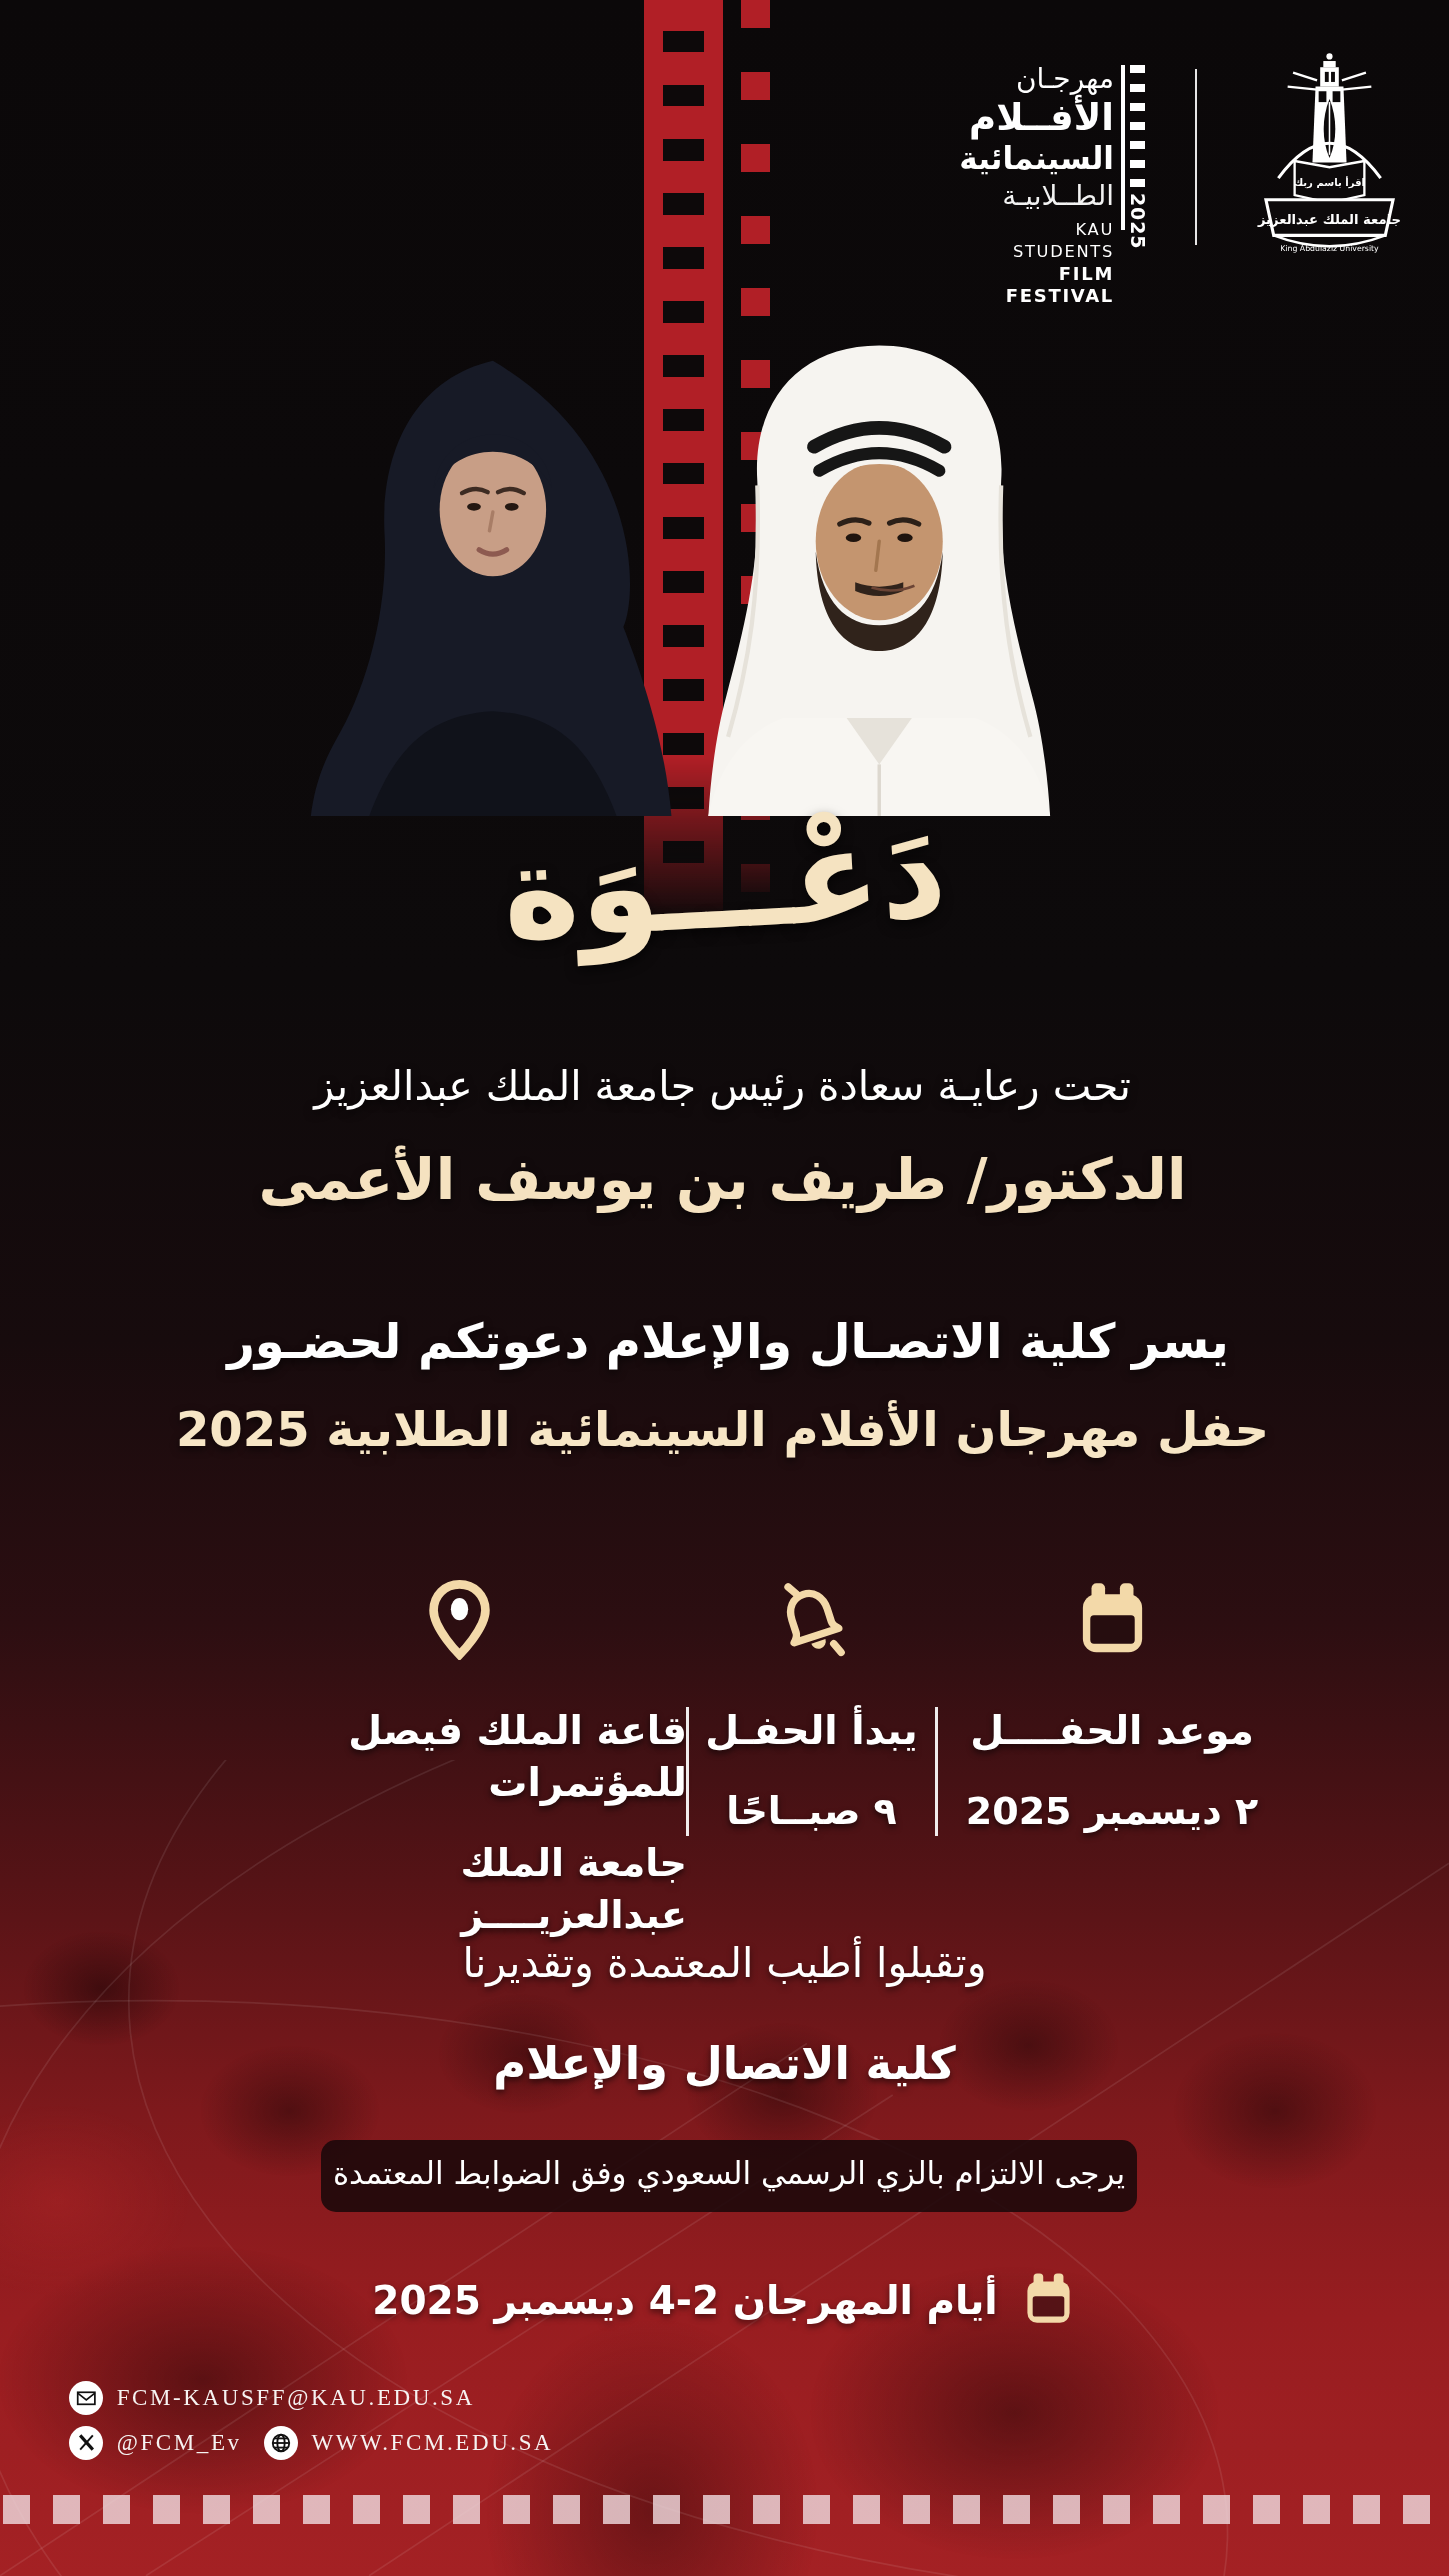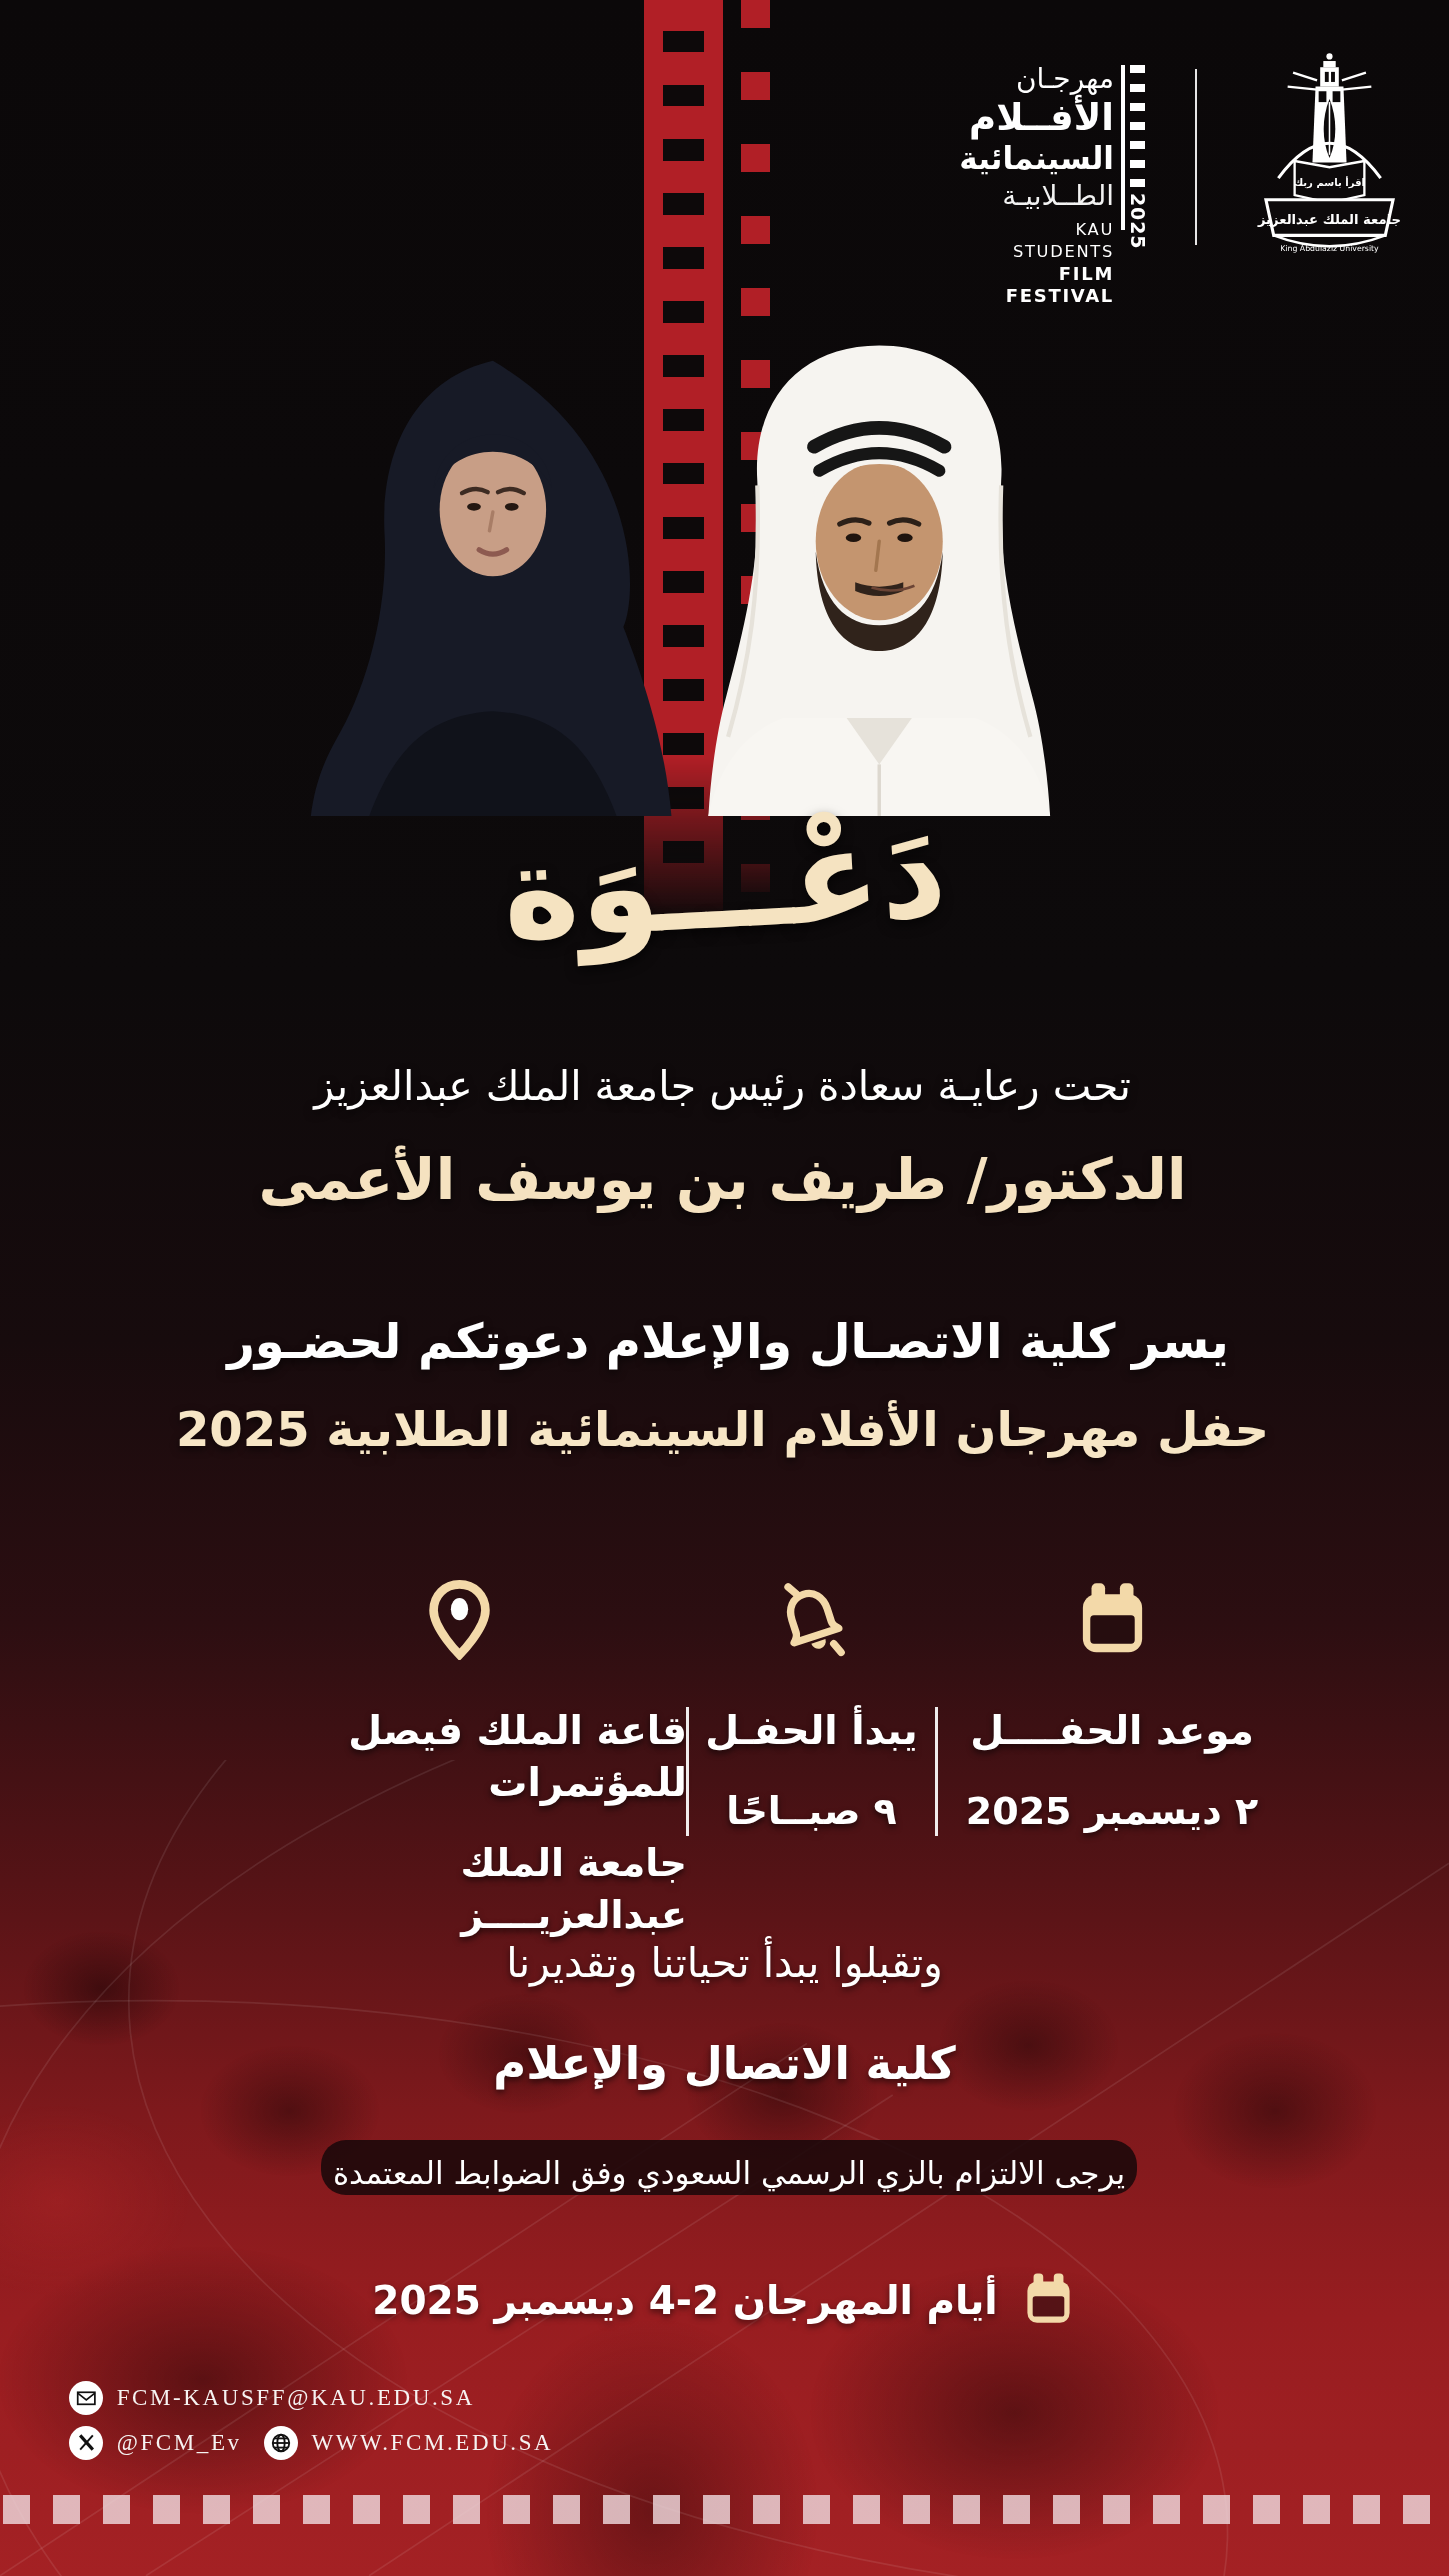--- a/index.html
+++ b/index.html
@@ -65,22 +65,22 @@
   .dcol-date{width:352px;}.dcol-time{width:249px;}.dcol-venue{width:455px;text-align:right;}
   .dicon{height:82px;margin-bottom:45px;}
   .dlabel{font-size:39px;font-weight:700;line-height:52px;direction:rtl;text-shadow:0 2.6px 6.9px rgba(0,0,0,.6);}
   .dvalue{font-size:38px;font-weight:700;line-height:52px;margin-top:27.5px;direction:rtl;text-shadow:0 2.6px 6.9px rgba(0,0,0,.6);}
   .vdiv{top:1707px;width:2.6px;height:129px;background:rgba(255,255,255,.92);}
   .vdiv-a{left:686px;} .vdiv-b{left:935px;}
   
   .close-1{left:0;right:0;top:1939px;text-align:center;color:#fff;font-size:41px;font-weight:400;direction:rtl;text-shadow:0 2.6px 6.9px rgba(0,0,0,.55);}
   .close-2{left:0;right:0;top:2037px;text-align:center;color:#fff;font-size:45px;font-weight:700;direction:rtl;text-shadow:0 2.6px 6.9px rgba(0,0,0,.55);}
   
-  .badge{left:321px;top:2140px;width:816px;height:55px;background:rgba(26,8,10,.88);
-    border-radius:25px;color:#fff;font-size:31px;line-height:67px;text-align:center;direction:rtl;}
+  .badge{left:321px;top:2140px;width:816px;height:72px;background:rgba(26,8,10,.88);
+    border-radius:15px;color:#fff;font-size:31px;line-height:67px;text-align:center;direction:rtl;}
   
   .days{left:0;right:0;top:2270px;display:flex;direction:rtl;justify-content:center;align-items:center;gap:22px;}
   .days-text{color:#fff;font-size:39px;font-weight:700;direction:rtl;text-shadow:0 2.6px 6.9px rgba(0,0,0,.5);}
   
   .contact{left:69px;top:2379px;font-family:"Liberation Serif",serif;color:#f6f3f2;}
   .c-row{display:flex;align-items:center;height:38px;margin-bottom:6.9px;}
   .c-circle{width:34px;height:34px;border-radius:50%;background:#fff;display:flex;align-items:center;justify-content:center;margin-right:13.7px;flex:0 0 auto;}
   .c-text{font-size:23px;letter-spacing:2.6px;white-space:nowrap;}
   .c-gap{width:22px;}
   
@@ -230,21 +230,21 @@
           <ellipse cx="32" cy="25" rx="7" ry="9" fill="#fff"></ellipse>
         </svg>
       </div>
       <div class="dlabel">قاعة الملك فيصل للمؤتمرات</div>
       <div class="dvalue">جامعة الملك عبدالعزيــــز</div>
     </div>
   </div>
   <div class="layer vdiv vdiv-a"></div>
   <div class="layer vdiv vdiv-b"></div>
 
-  <div class="layer close-1">وتقبلوا يبدأ تحياتنا وتقديرنا</div>
+  <div class="layer close-1">وتقبلوا أطيب المعتمدة وتقديرنا</div>
   <div class="layer close-2">كلية الاتصال والإعلام</div>
 
   <div class="layer badge">يرجى الالتزام بالزي الرسمي السعودي وفق الضوابط المعتمدة</div>
 
   <div class="layer days">
     <span>
       <svg width="57" height="58" viewBox="0 0 64 66">
         <rect x="8" y="13" width="48" height="47" rx="11" fill="#f3d9a9"></rect>
         <rect x="15" y="4" width="11" height="13" rx="4" fill="#f3d9a9"></rect>
         <rect x="38" y="4" width="11" height="13" rx="4" fill="#f3d9a9"></rect>

